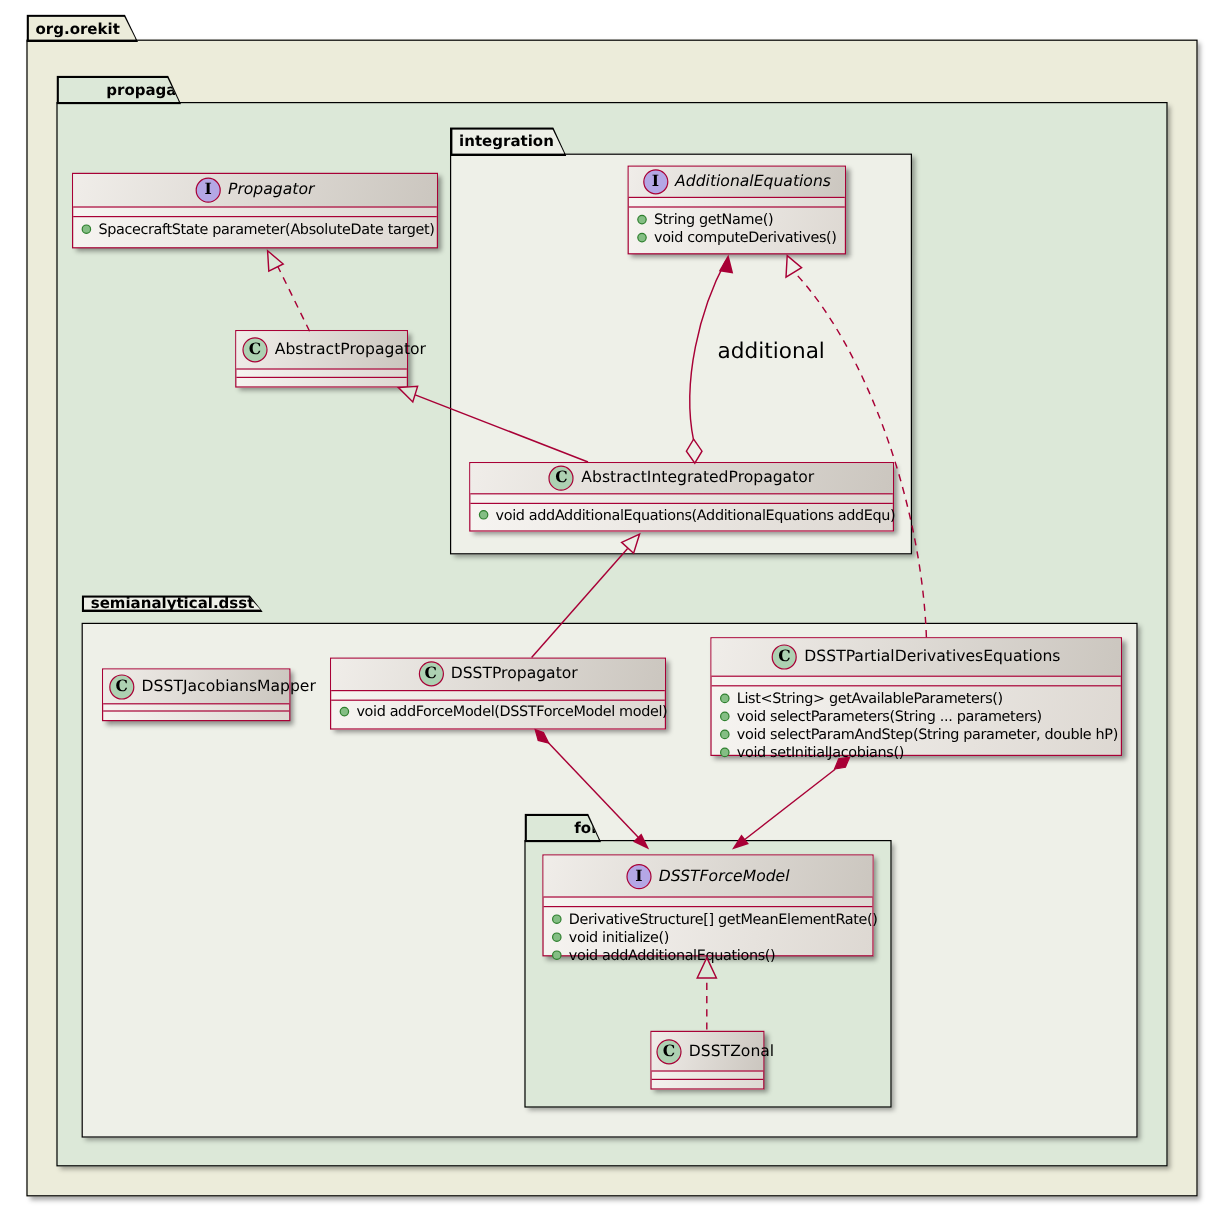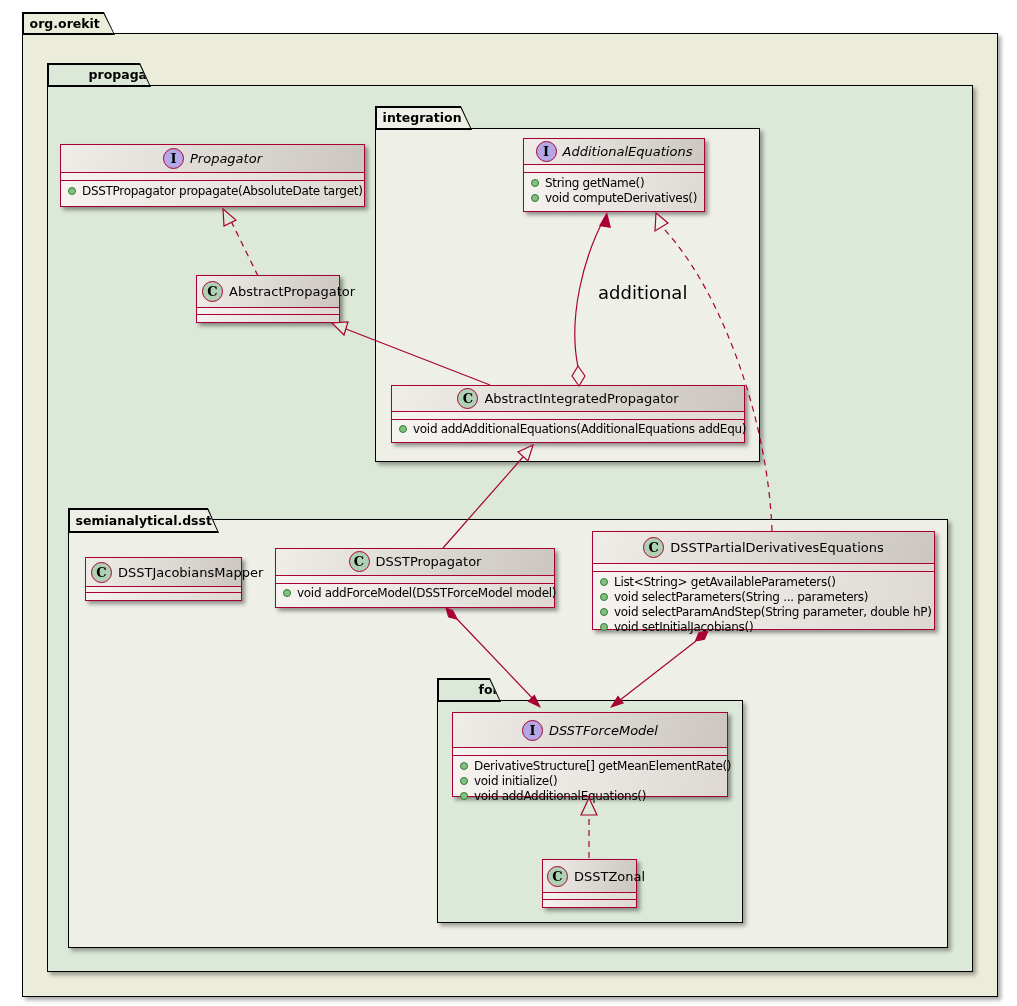--- a/index.html
+++ b/index.html
@@ -54,39 +54,39 @@
   <div class="pkg-tab" style="left:47px; top:63px; width:104px; height:24px;">
     <div class="pkg-tab-inner fill-green">propagation</div>
   </div>
 
   <div class="pkg-body fill-gray" style="left:375px; top:128px; width:385px; height:334px;"></div>
   <div class="pkg-tab" style="left:375px; top:106px; width:97px; height:24px;">
     <div class="pkg-tab-inner fill-gray">integration</div>
   </div>
 
   <div class="pkg-body fill-gray" style="left:68px; top:519px; width:880px; height:429px;"></div>
-  <div class="pkg-tab" style="left:68px; top:508px; width:151px; height:25px;">
+  <div class="pkg-tab" style="left:68px; top:496px; width:151px; height:14px;">
     <div class="pkg-tab-inner fill-gray">semianalytical.dsst</div>
   </div>
 
   <div class="pkg-body fill-green" style="left:437px; top:700px; width:306px; height:223px;"></div>
   <div class="pkg-tab" style="left:437px; top:678px; width:64px; height:24px;">
     <div class="pkg-tab-inner fill-green">forces</div>
   </div>
 
   <div class="cls" style="left:60px; top:144px; width:305px; height:63px;">
     <div class="cls-header" style="flex:1 1 auto;">
       <span class="badge badge-i">I</span>
       <span class="cls-name it">Propagator</span>
     </div>
     <div class="cls-fields" style="height:8px;"></div>
     <div class="cls-methods">
       <div class="m-row">
           <span class="m-dot"></span>
-          <span class="m-txt">DSSTPropagator propagate(AbsoluteDate target)</span>
+          <span class="m-txt">SpacecraftState parameter(AbsoluteDate target)</span>
         </div>
     </div>
   </div>
 
   <div class="cls" style="left:196px; top:275px; width:144px; height:48px;">
     <div class="cls-header" style="flex:1 1 auto; justify-content:flex-start; padding-left:5px;">
       <span class="badge badge-c">C</span>
       <span class="cls-name">AbstractPropagator</span>
     </div>
     <div class="cls-fields" style="height:7px;"></div>

